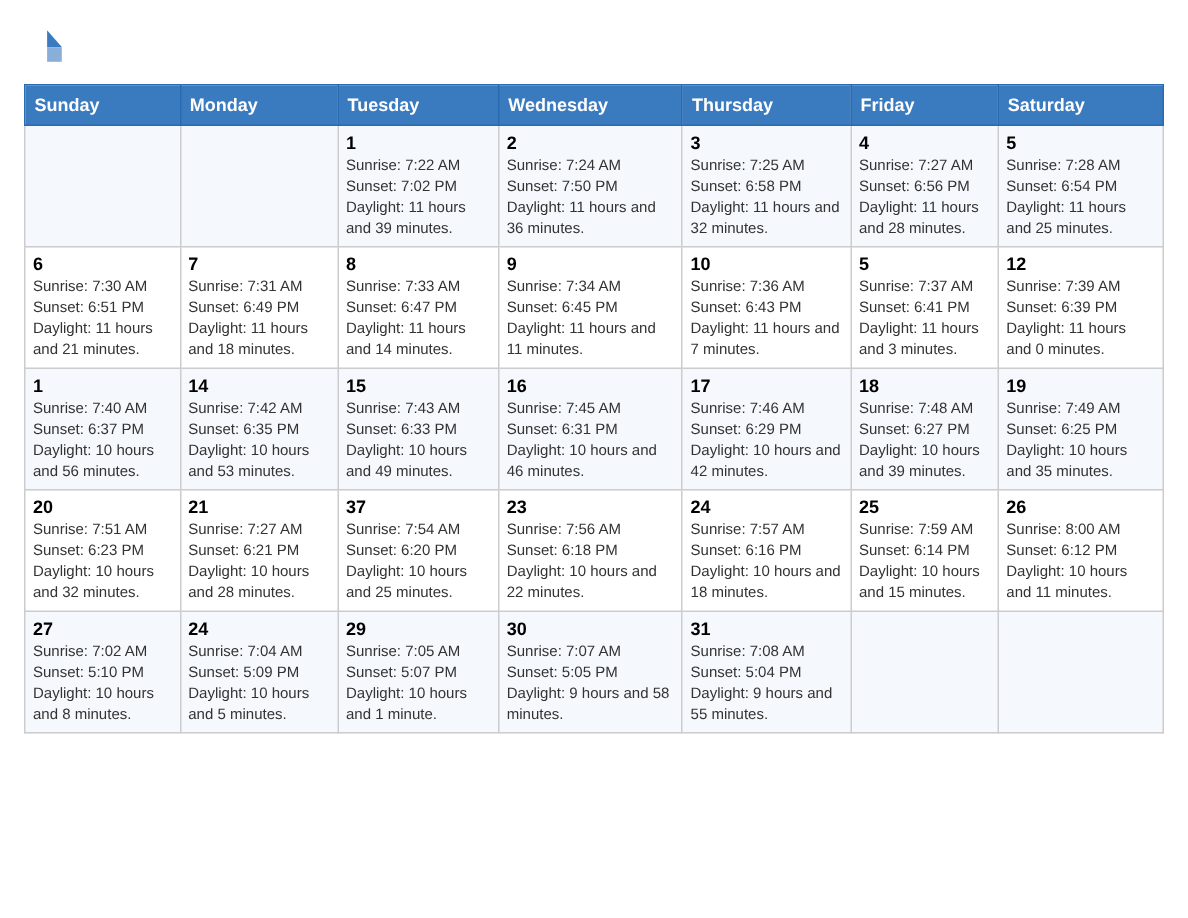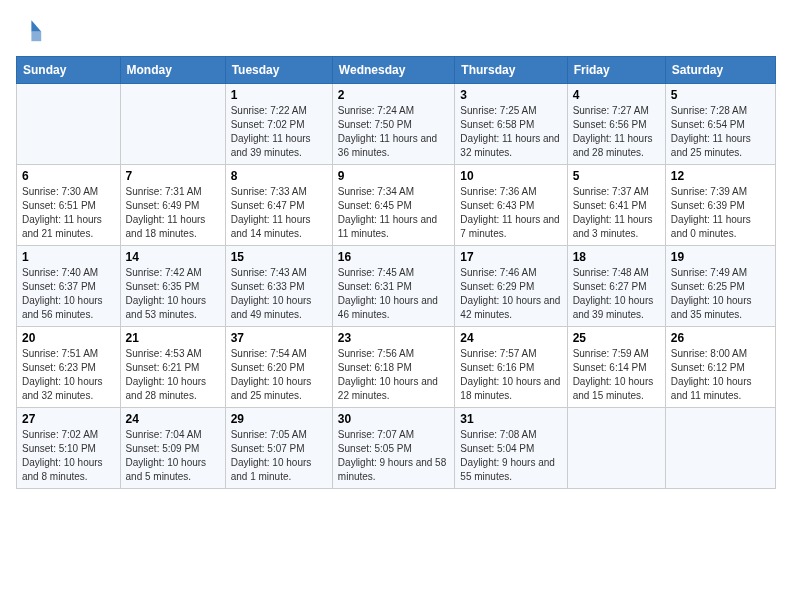--- a/index.html
+++ b/index.html
@@ -241,21 +241,21 @@
       </tr>
       <tr>
         <td>
           <span class="day-number">20</span>
           <div class="day-info">Sunrise: 7:51 AM
 Sunset: 6:23 PM
 Daylight: 10 hours and 32 minutes.</div>
         </td>
         <td>
           <span class="day-number">21</span>
-          <div class="day-info">Sunrise: 4:53 AM
+          <div class="day-info">Sunrise: 7:27 AM
 Sunset: 6:21 PM
 Daylight: 10 hours and 28 minutes.</div>
         </td>
         <td>
           <span class="day-number">37</span>
           <div class="day-info">Sunrise: 7:54 AM
 Sunset: 6:20 PM
 Daylight: 10 hours and 25 minutes.</div>
         </td>
         <td>

